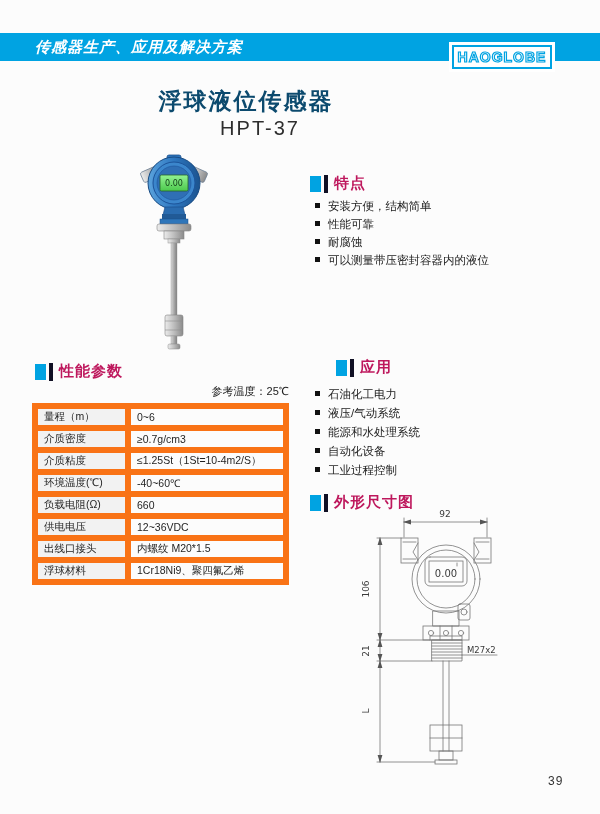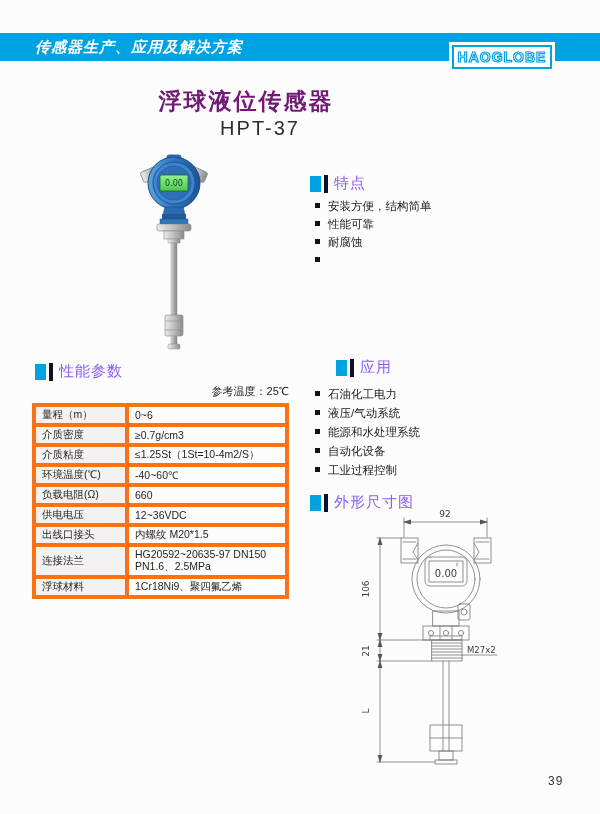--- a/index.html
+++ b/index.html
@@ -31,33 +31,33 @@
     background:#ffffff;
   }
   .logo-text {
     font-size:14px; font-weight:bold; letter-spacing:1px;
     color:#ffffff;
     -webkit-text-stroke:1.2px #00a3e2;
   }
   
   .title-main {
     position:absolute; top:86px; left:0; width:492px;
-    text-align:center; font-size:23px; font-weight:bold; color:#701a75;
+    text-align:center; font-size:23px; font-weight:bold; color:#0c4a6e;
     letter-spacing:2px;
     font-family:Liberation Serif, serif;
   }
   .title-model {
     position:absolute; top:117px; left:0; width:520px;
     text-align:center; font-size:20px; color:#2e2e2e; letter-spacing:2px;
   }
   
   .sec-head { position:absolute; display:flex; align-items:center; }
   .sec-sq  { width:11px; height:16px; background:#00a3e2; margin-right:3px; }
   .sec-bar { width:4px;  height:18px; background:#101024; margin-right:6px; }
-  .sec-txt { font-size:15px; font-weight:normal; color:#8b5cf6; letter-spacing:1px; }
+  .sec-txt { font-size:15px; font-weight:bold; color:#be185d; letter-spacing:1px; }
   #feat-head { left:310px; top:174px; }
   #perf-head { left:35px;  top:362px; }
   #app-head  { left:310px; top:358px;padding-left:26px; }
   #dim-head  { left:310px; top:493px; }
   
   .blist { position:absolute; list-style:none; }
   #feat-list { left:315px; top:199px; }
   #app-list  { left:315px; top:387px; }
   .blist li {
     display:flex; align-items:flex-start;
@@ -72,21 +72,21 @@
   .perf-note {
     position:absolute; left:32px; top:384px; width:257px;
     text-align:right; font-size:11px; color:#222;
   }
   .spec-table {
     position:absolute; left:32px; top:403px; width:257px;
     border-collapse:collapse; table-layout:fixed;
     font-size:10.5px; color:#1f1f1f;
   }
   .spec-table td {
-    border:4px solid #f97316;
+    border:6px solid #f97316;
     padding:1px 6px; height:17px; vertical-align:middle;
   }
   .spec-table td.lbl { width:93px; background:#f2f2f2; }
   .spec-table td.val { white-space:pre-line; }
   
   .photo { position:absolute; left:110px; top:148px; }
   .drawing { position:absolute; left:355px; top:505px; }
   .pagenum {
     position:absolute; left:548px; top:774px;
     font-size:12px; color:#333; letter-spacing:1px;
@@ -181,20 +181,21 @@
   <li>
       <span class="bullet"></span>
       <span>性能可靠</span>
     </li>
   <li>
       <span class="bullet"></span>
       <span>耐腐蚀</span>
     </li>
   <li>
       <span class="bullet"></span>
+      <span>可以测量带压密封容器内的液位</span>
     </li>
 </ul>
 
 <div class="sec-head" id="perf-head">
   <span class="sec-sq"></span>
   <span class="sec-bar"></span>
   <span class="sec-txt">性能参数</span>
 </div>
 <div class="perf-note">参考温度：25℃</div>
 <table class="spec-table">
@@ -219,25 +220,20 @@
         <td class="lbl">负载电阻(Ω)</td>
         <td class="val">660</td>
       </tr>
   <tr>
         <td class="lbl">供电电压</td>
         <td class="val">12~36VDC</td>
       </tr>
   <tr>
         <td class="lbl">出线口接头</td>
         <td class="val">内螺纹 M20*1.5</td>
-      </tr>
-  <tr>
-        <td class="lbl">连接法兰</td>
-        <td class="val">HG20592~20635-97 DN150
-PN1.6、2.5MPa</td>
       </tr>
   <tr>
         <td class="lbl">浮球材料</td>
         <td class="val">1Cr18Ni9、聚四氟乙烯</td>
       </tr>
 </tbody>
   </table>
 
 <div class="sec-head" id="app-head">
   <span class="sec-sq"></span>

